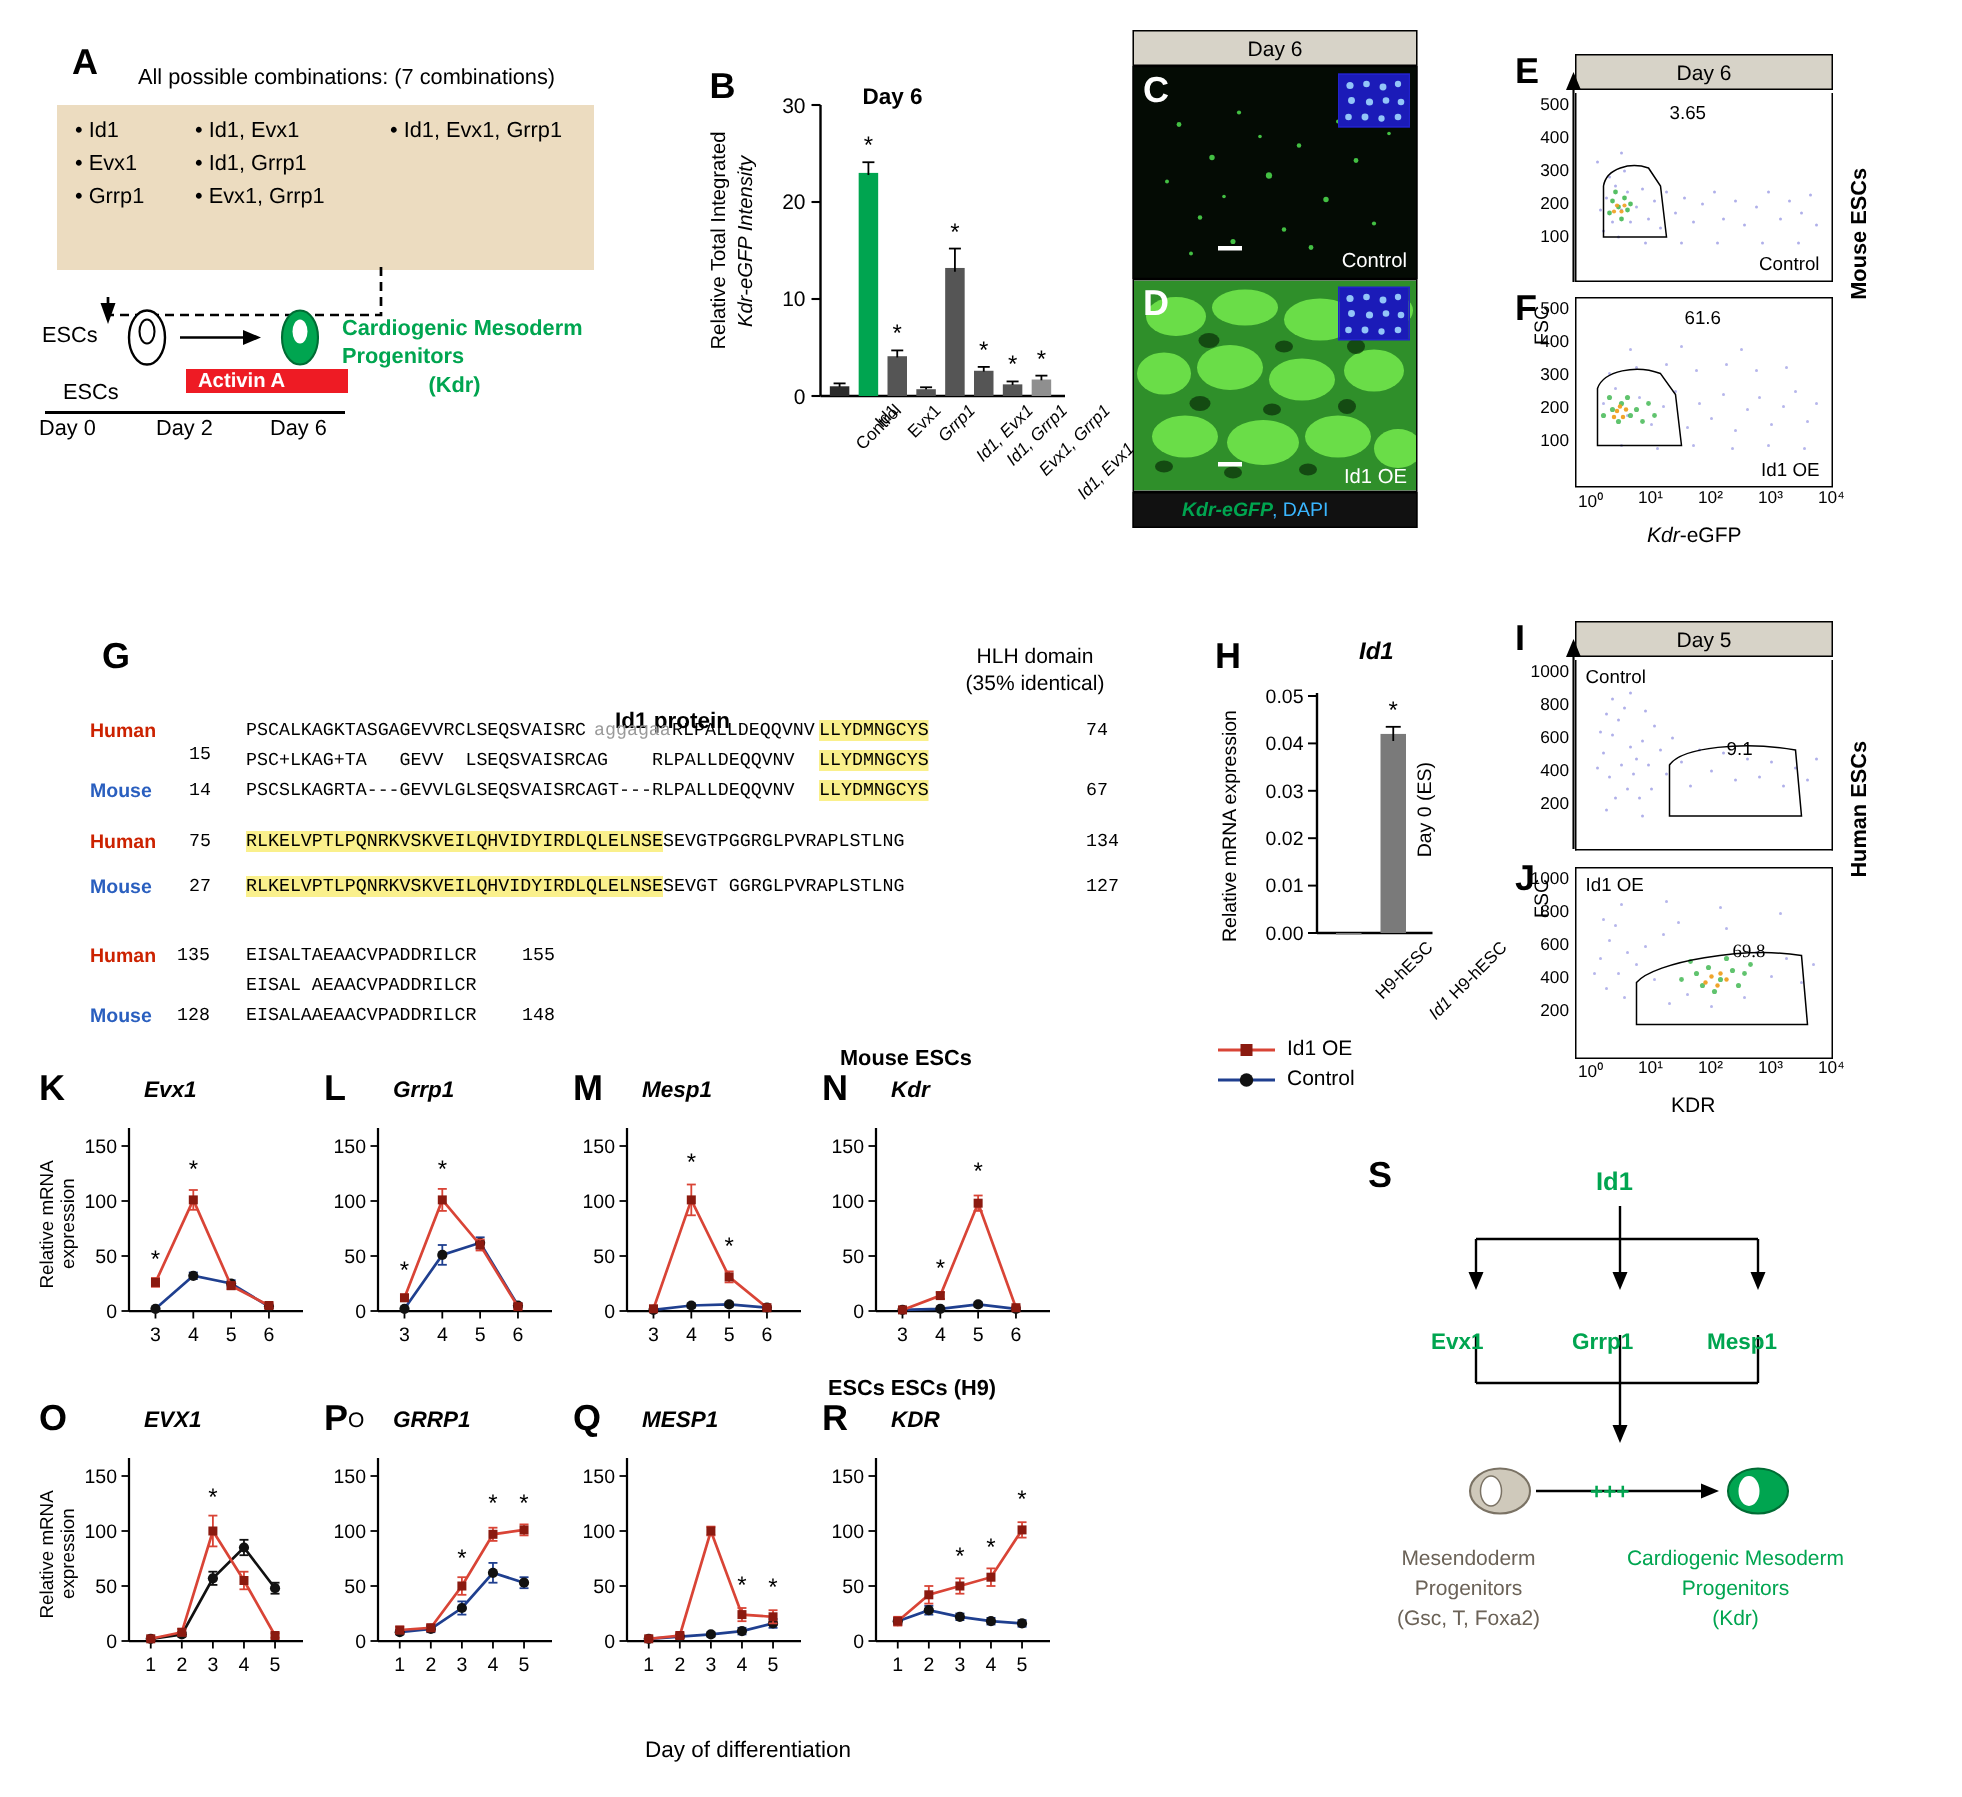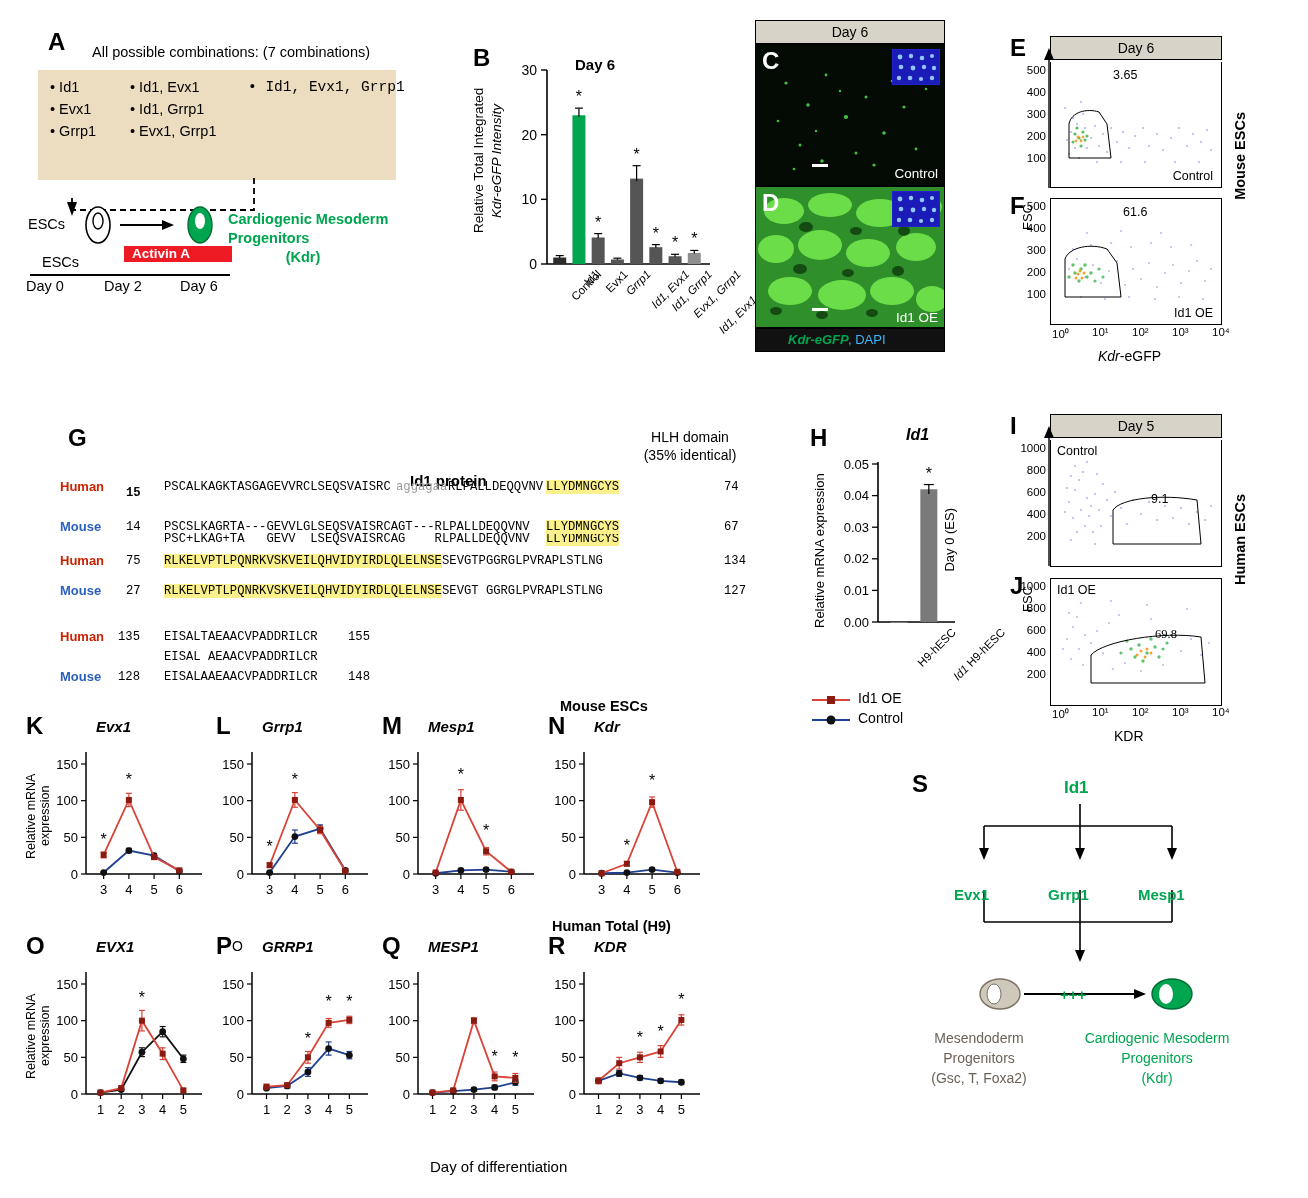--- a/index.html
+++ b/index.html
@@ -43,21 +43,21 @@
   <div class="abs bullets" style="left:30px;top:58px;">
     <div>• Id1</div>
     <div>• Evx1</div>
     <div>• Grrp1</div>
   </div>
   <div class="abs bullets" style="left:110px;top:58px;">
     <div>• Id1, Evx1</div>
     <div>• Id1, Grrp1</div>
     <div>• Evx1, Grrp1</div>
   </div>
-  <div class="abs bullets" style="left:228px;top:58px;font-family:Liberation Mono, monospace;">
+  <div class="abs bullets" style="left:240px;top:58px;">
     <div>• Id1, Evx1, Grrp1</div>
   </div>
 
   <svg class="abs" style="left:10px;top:158px;" width="260" height="52">
     <path d="M224,2 L224,34 L42,34 L42,22" stroke="#000" stroke-width="1.8" fill="none" stroke-dasharray="6,4"></path>
     <polygon points="42,40 37,26 47,26" fill="#000"></polygon>
   </svg>
 
   <div class="abs" style="left:8px;top:198px;font-size:14.5px;">ESCs</div>
   <svg class="abs" style="left:58px;top:186px;" width="40" height="42">
@@ -437,29 +437,29 @@
   <div class="abs bold" style="left:390px;top:20px;font-size:15px;margin-top:40px;">Id1 protein</div>
   <div class="abs ctr" style="left:590px;top:16px;width:160px;font-size:14px;line-height:18px;">
     <div>HLH domain</div>
     <div>(35% identical)</div>
   </div>
 
   <div class="abs" style="left:40px;top:66px;width:740px;">
 
     <div class="abs" style="left:0;top:0;width:740px;height:20px;">
       <span class="abs hum" style="left:0;top:1px;font-size:13px;">Human</span>
-      <span class="abs seq" style="left:66px;top:8px;font-weight:bold;">15</span>
+      <span class="abs seq" style="left:66px;top:18px;">15</span>
       <span class="abs seq" style="left:104px;top:2px;">PSCALKAGKTASGAGEVVRCLSEQSVAISRC</span>
       <span class="abs seq grey" style="left:336px;top:2px;">aggagaa</span>
       <span class="abs seq" style="left:388px;top:2px;">RLPALLDEQQVNV</span>
       <span class="abs seq hl" style="left:486px;top:2px;">LLYDMNGCYS</span>
       <span class="abs seq" style="left:664px;top:2px;">74</span>
     </div>
 
-    <div class="abs" style="left:0;top:20px;width:740px;height:20px;margin-top:32px;">
+    <div class="abs" style="left:0;top:20px;width:740px;height:20px;">
       <span class="abs seq" style="left:104px;top:2px;">PSC+LKAG+TA   GEVV  LSEQSVAISRCAG    RLPALLDEQQVNV</span>
       <span class="abs seq hl" style="left:486px;top:2px;">LLYDMNGCYS</span>
     </div>
 
     <div class="abs" style="left:0;top:40px;width:740px;height:20px;">
       <span class="abs mou" style="left:0;top:1px;font-size:13px;">Mouse</span>
       <span class="abs seq" style="left:66px;top:2px;">14</span>
       <span class="abs seq" style="left:104px;top:2px;">PSCSLKAGRTA---GEVVLGLSEQSVAISRCAGT---RLPALLDEQQVNV</span>
       <span class="abs seq hl" style="left:486px;top:2px;">LLYDMNGCYS</span>
       <span class="abs seq" style="left:664px;top:2px;">67</span>
@@ -691,21 +691,21 @@
     <line x1="0" y1="6" x2="38" y2="6" stroke="#d94436" stroke-width="2"></line>
       <rect x="15" y="2" width="8" height="8" fill="#8b1a10"></rect>
   </svg>
   <div class="abs" style="left:46px;top:0;font-size:14px;">Id1 OE</div>
   <svg class="abs" style="left:0;top:24px;" width="40" height="12">
     <line x1="0" y1="6" x2="38" y2="6" stroke="#1f3f8f" stroke-width="2"></line>
       <circle cx="19" cy="6" r="4.5" fill="#111"></circle>
   </svg>
   <div class="abs" style="left:46px;top:20px;font-size:14px;">Control</div>
 </div>
-<div class="abs bold" style="left:552px;top:918px;font-size:14.5px;">Human Total (H9)</div>
+<div class="abs bold" style="left:552px;top:918px;font-size:14.5px;">ESCs ESCs (H9)</div>
 
 <div class="abs" id="line-charts-row1" style="left:20px;top:712px;width:800px;height:200px;"><div style="position: relative; width: 196px; height: 200px; display: inline-block;"><div class="panel-letter" style="position: absolute; left: 6px; top: 0px;">K</div><div style="position: absolute; left: 76px; top: 6px; font-size: 15px; font-weight: bold; font-style: italic;">Evx1</div><div class="vert" style="position: absolute; left: 4px; top: 52px; height: 104px; font-size: 12.5px; text-align: center;">Relative mRNA expression</div><svg width="196" height="190" style="position: absolute; left: 0px; top: 20px;">
         <line x1="66" y1="20" x2="66" y2="142" stroke="#000" stroke-width="1.5"></line>
         <line x1="66" y1="142" x2="182" y2="142" stroke="#000" stroke-width="1.5"></line>
         <line x1="61" y1="142" x2="66" y2="142" stroke="#000" stroke-width="1.2"></line>
         <text x="58" y="146.5" text-anchor="end" font-size="13">0</text>
         <line x1="61" y1="105.33333333333334" x2="66" y2="105.33333333333334" stroke="#000" stroke-width="1.2"></line>
         <text x="58" y="109.83333333333334" text-anchor="end" font-size="13">50</text>
         <line x1="61" y1="68.66666666666667" x2="66" y2="68.66666666666667" stroke="#000" stroke-width="1.2"></line>
         <text x="58" y="73.16666666666667" text-anchor="end" font-size="13">100</text>

